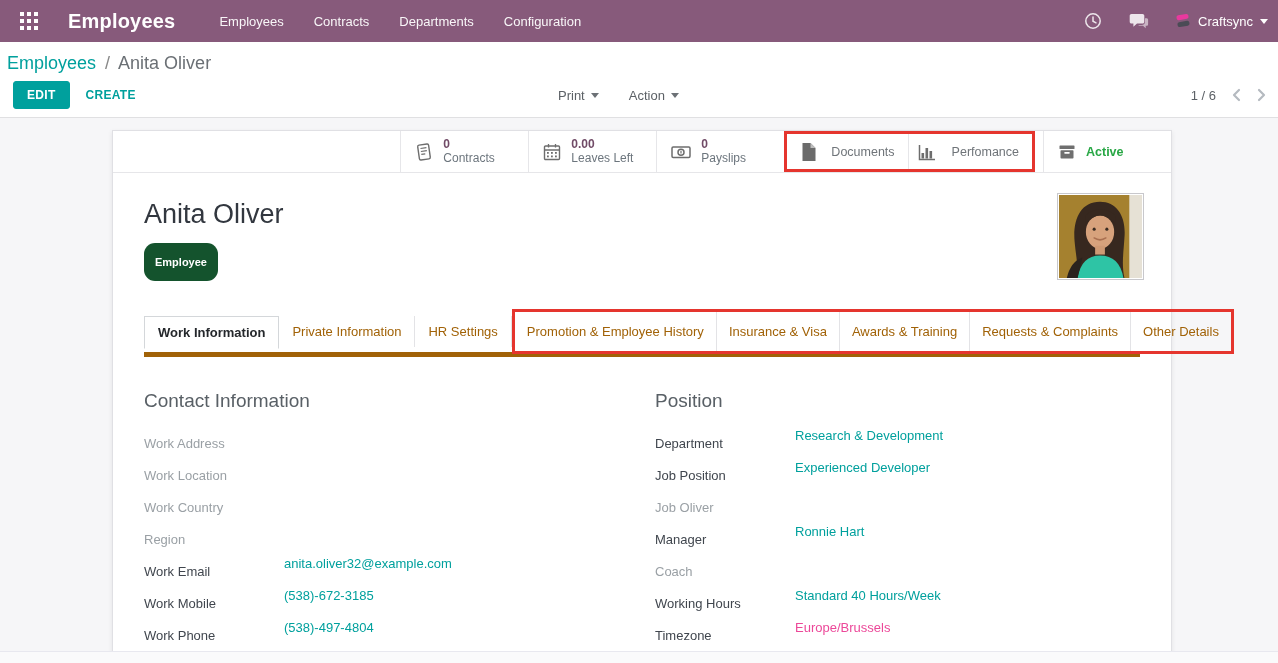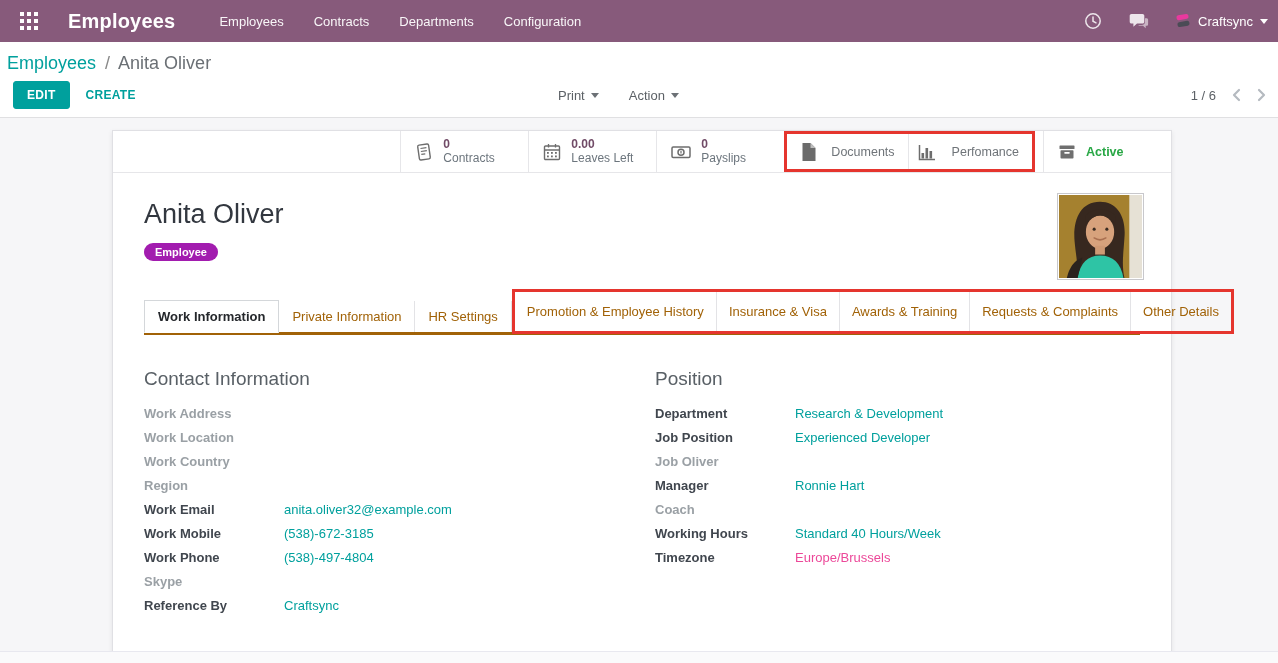--- a/index.html
+++ b/index.html
@@ -53,39 +53,39 @@
   .stat-label-solo { font-size:12.5px; color:#6f7479; font-weight:500; }
   .stat-label-solo.green { color:#28a745; font-weight:600; }
   .stats-highlight { display:flex; border:3px solid #e5352e; margin:0; align-items:stretch; }
   .stats-highlight .stat-cell { border-left:none; min-width:118px;gap:14px; }
   .stats-highlight .stat-cell + .stat-cell { border-left:1px solid #e6e6e9;padding-left:8px; }
   .stat-cell.after-highlight { margin-left:8px; }
 
   
   .sheet { padding:26px 31px 0 31px; position:relative; }
   .emp-name { font-size:27px; font-weight:500; color:#32373f; }
-  .emp-badge { display:inline-block; margin-top:13px; background:#a21caf; color:#fff;
-    font-size:11px; font-weight:bold; padding:3px 11px; border-radius:11px; }
+  .emp-badge { display:inline-block; margin-top:13px; background:#14532d; color:#fff;
+    font-size:11px; font-weight:bold; padding:13px 11px; border-radius:11px; }
   .emp-photo { position:absolute; top:20px; right:27px; width:87px; height:87px;
     border:1px solid #c8c8cc; background:#fff; padding:1px; }
 
   
-  .tabs { display:flex; align-items:flex-end; border-bottom:3px solid #a16207; margin-top:30px; font-size:13px; }
+  .tabs { display:flex; align-items:center; border-bottom:5px solid #a16207; margin-top:30px; font-size:13px; }
   .tab { padding:8px 13px; color:#a16207; border-right:1px solid #e3e3e6; cursor:pointer; white-space:nowrap; }
   .tab.active { font-weight:bold; color:#24272b; background:#fff; border:1px solid #d4d7da;
     border-bottom:1px solid #fff; margin-bottom:-1px; }
   .tabs-highlight { display:flex; border:3px solid #e5352e; margin:-2px 0 -2px 0; align-items:stretch; }
   .tabs-highlight .tab { padding:12px 12px; border-right:1px solid #e3e3e6; display:flex; align-items:center; }
   .tabs-highlight .tab:last-child { border-right:none; }
 
   
   .tab-content { display:grid; grid-template-columns:1fr 1fr; column-gap:26px; padding:33px 0 30px 0; }
   .group-title { font-size:19px; font-weight:400; color:#596066; margin-bottom:17px; }
   .field-row { display:flex; margin-bottom:10px; font-size:13px; line-height:14px; min-height:13px; }
-  .field-label { width:140px; flex-shrink:0; font-weight:bold; color:#40464e; }
+  .field-label { width:140px; flex-shrink:0; font-weight:normal; color:#40464e;margin-top:8px; }
   .field-label.muted { color:#9aa0a5; }
   .field-value.link { color:#00A09D; cursor:pointer; }
   .field-value.plain { color:#ec4899; }
 
   .footer-strip { position:absolute; bottom:0; left:0; width:1278px; height:12px;
     background:#fafafb; border-top:1px solid #e8e8ef; }
 </style>
 </head>
 <body>
 

